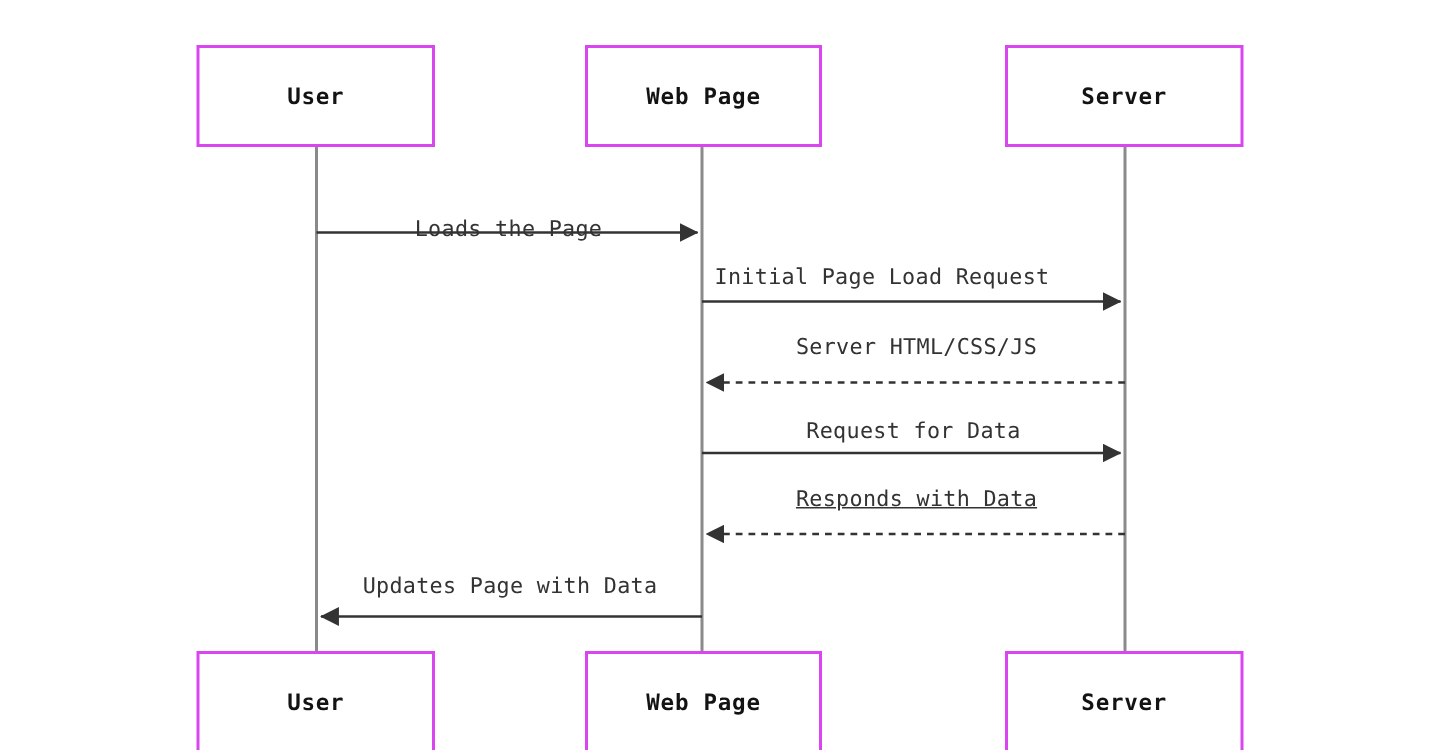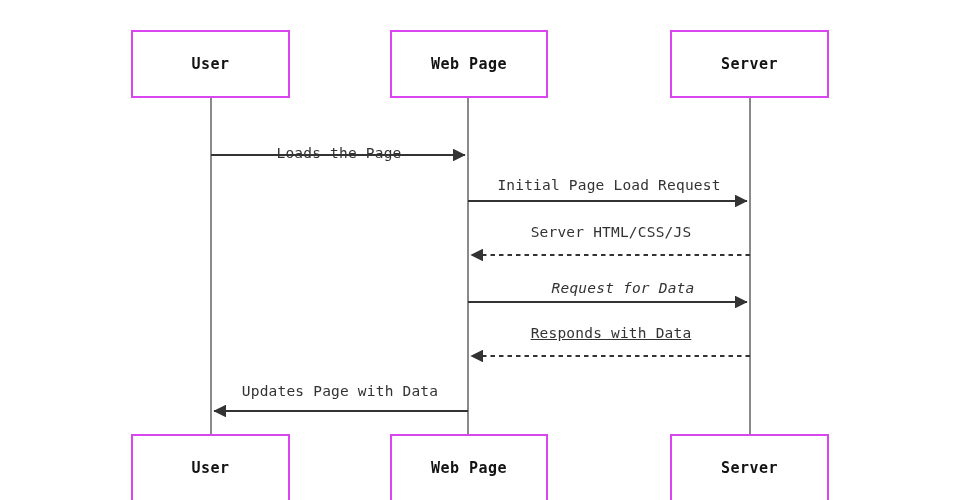--- a/index.html
+++ b/index.html
@@ -97,20 +97,20 @@
       </div>
       <div class="actor-box" style="left: 390px; top: 434px; width: 158px; height: 68px;">
         <span class="actor-label">Web Page</span>
       </div>
       <div class="actor-box" style="left: 670px; top: 434px; width: 159px; height: 68px;">
         <span class="actor-label">Server</span>
       </div>
     </div>
   <div id="labels-layer">
       <div class="msg-label" style="left: 339px; top: 121px; margin-top: 24px;">Loads the Page</div>
-      <div class="msg-label" style="left: 609px; top: 177px;">Initial Page Load Request</div>
+      <div class="msg-label" style="left: 588px; top: 177px;">Initial Page Load Request</div>
       <div class="msg-label" style="left: 611px; top: 224px;">Server HTML/CSS/JS</div>
-      <div class="msg-label" style="left: 623px; top: 280px; font-style: italic;">Request for Data</div>
+      <div class="msg-label" style="left: 609px; top: 280px;">Request for Data</div>
       <div class="msg-label" style="left: 611px; top: 325px; text-decoration: underline;">Responds with Data</div>
       <div class="msg-label" style="left: 340px; top: 383px;">Updates Page with Data</div>
     </div>
 
 </div>
 
 </body></html>

